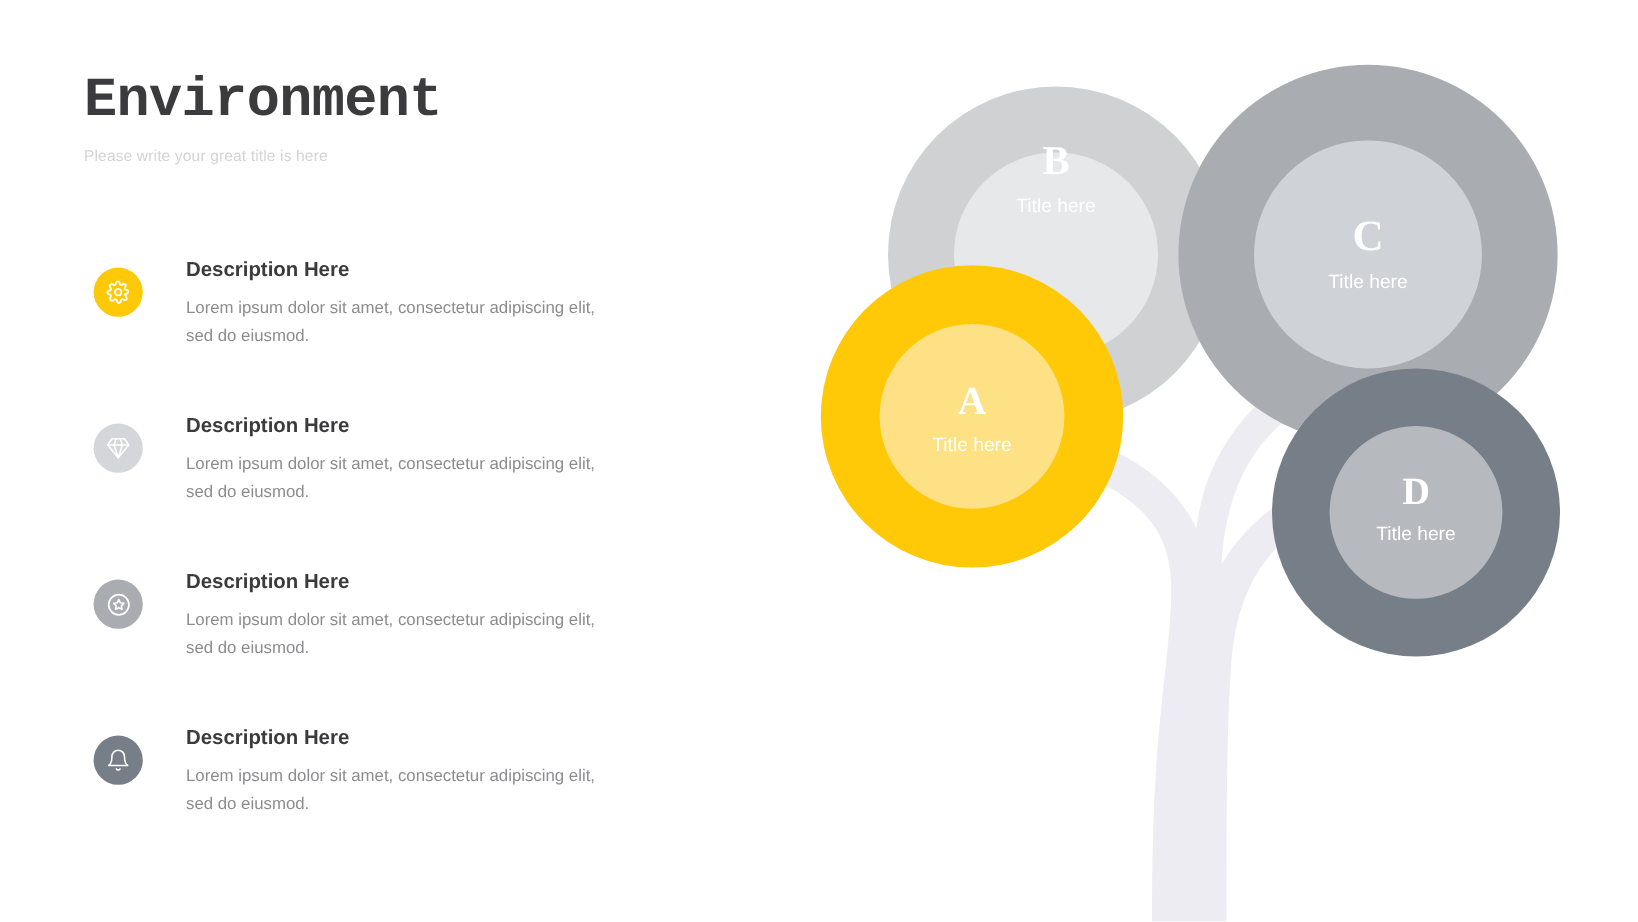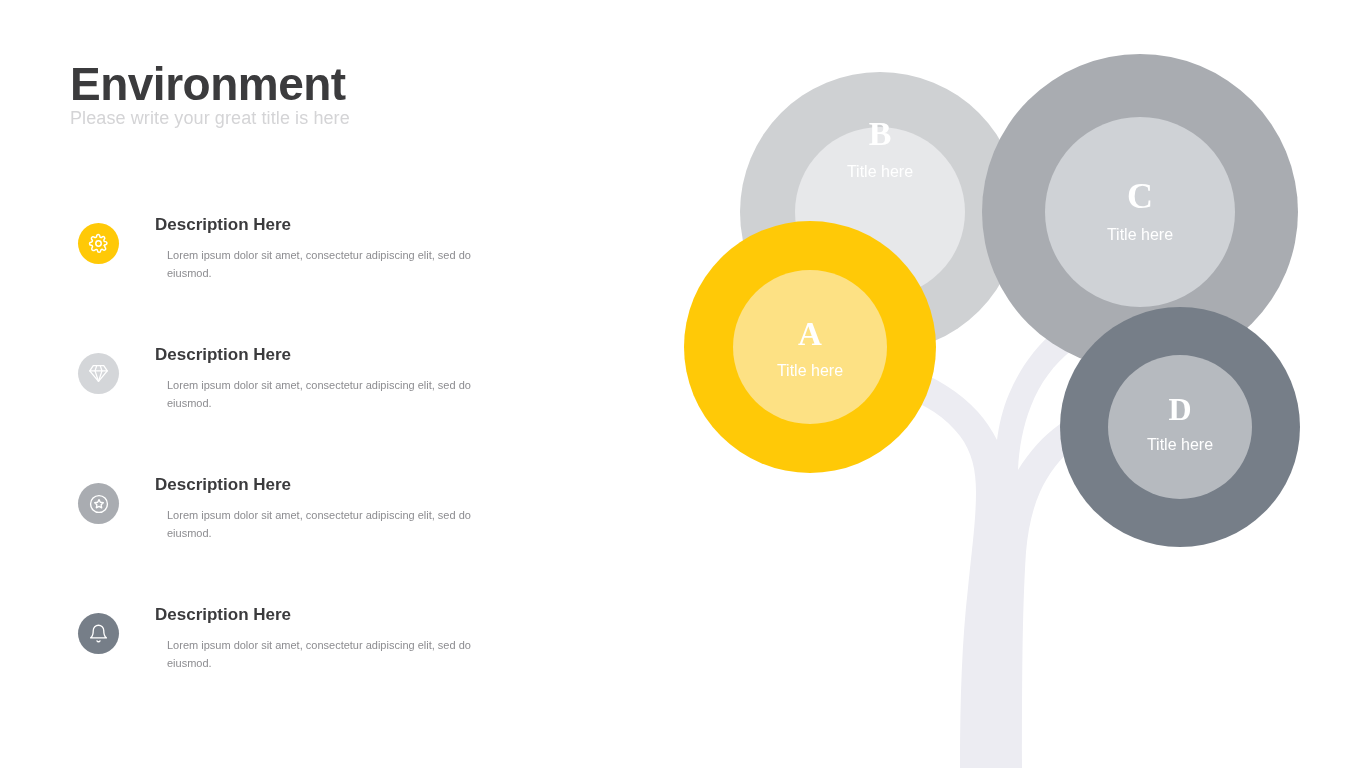--- a/index.html
+++ b/index.html
@@ -31,27 +31,28 @@
     width: 520px;
   }
 
   .page-title {
     font-size: 46px;
     font-weight: 700;
     color: #3b3b3d;
     letter-spacing: -0.5px;
     line-height: 1.05;
     margin: 0;
-    font-family: Liberation Sans, sans-serif;
+    font-family: Liberation Mono, monospace;
   }
 
   .page-subtitle {
-    font-size: 18px;
+    font-size: 13px;
     color: #d4d4d6;
     font-weight: 400;
+    margin-top: 14px;
     letter-spacing: 0.1px;
   }
 
   .feature-list {
     position: absolute;
     left: 70px;
     top: 215px;
     width: 520px;
   }
 
@@ -83,25 +84,25 @@
 
   .feature-title {
     font-size: 17px;
     font-weight: 700;
     color: #3b3b3d;
     line-height: 1.2;
     margin: 0 0 10px 0;
   }
 
   .feature-desc {
-    font-size: 11px;
+    font-size: 14px;
     color: #8c8c90;
     line-height: 1.62;
     font-weight: 400;
-    margin: 12px;
+    margin: 0;
     max-width: 350px;
   }
 
   
   .tree-wrap {
     position: absolute;
     left: 660px;
     top: 0;
     width: 705px;
     height: 768px;

